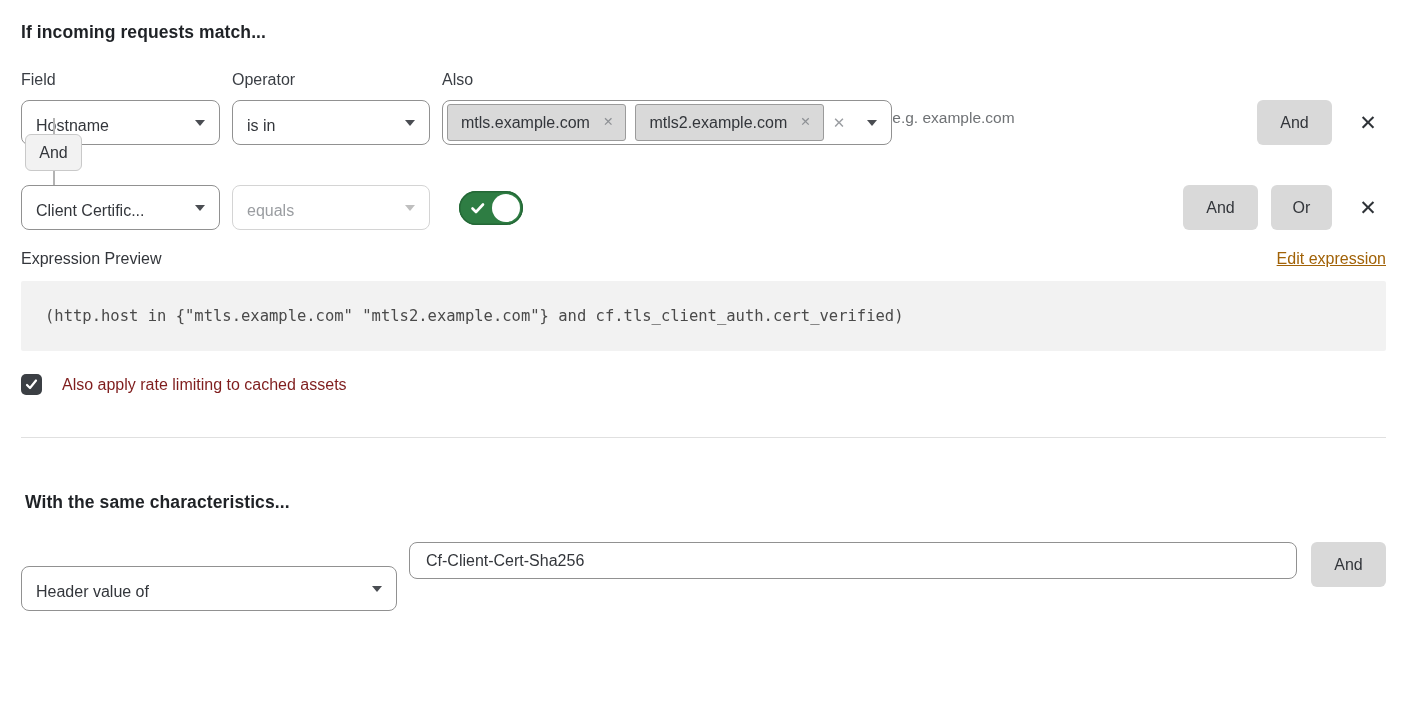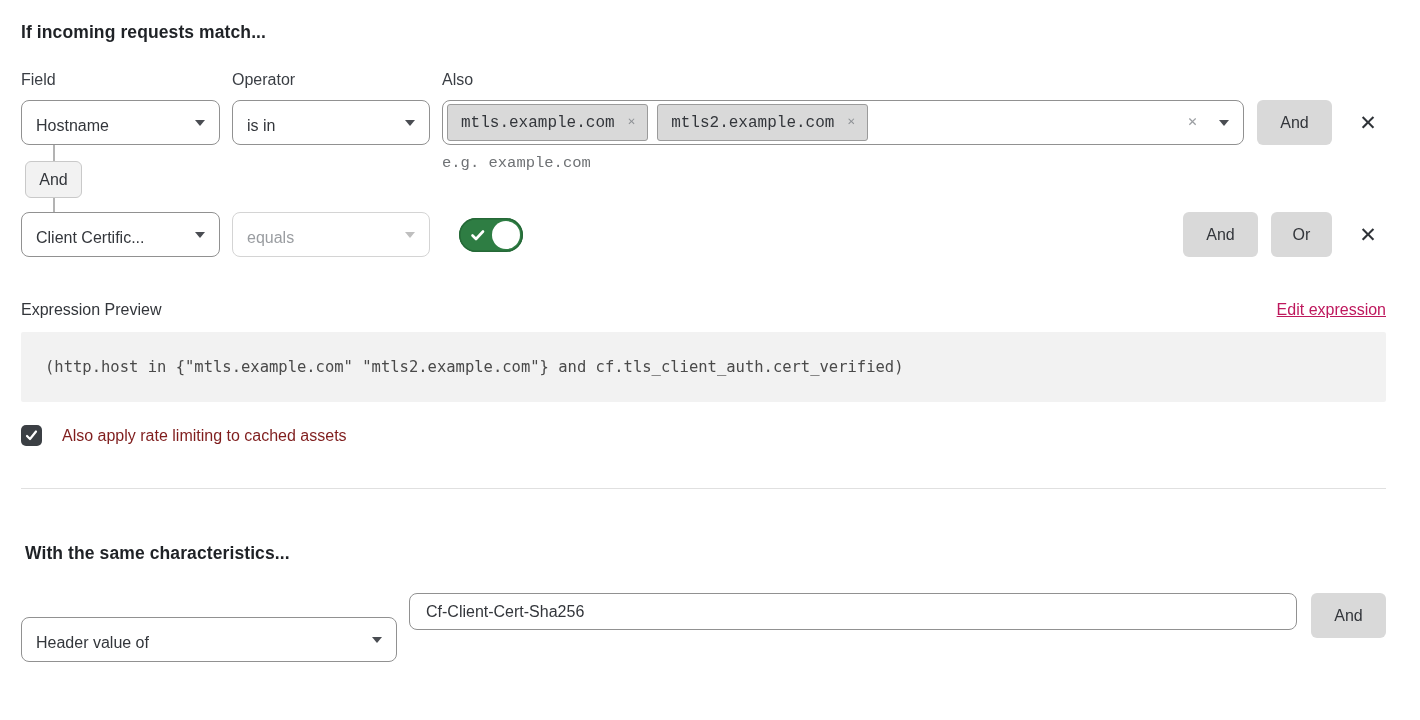--- a/index.html
+++ b/index.html
@@ -34,21 +34,21 @@
   .select .caret {
     position:absolute; right:14px; top:50%; margin-top:-3px;
     width:0; height:0; border-left:5.5px solid transparent; border-right:5.5px solid transparent;
     border-top:6.5px solid #4a4d52;
   }
   .select.disabled { border-color:#d4d4d4; color:#9a9da1; cursor:default; }
   .select.disabled .caret { border-top-color:#bfbfbf; }
   .w-field { width:199px; margin-right:12px; }
   .w-op { width:198px; margin-right:12px; }
 
-  .value-col { flex:1; display:flex; flex-direction:column;font-family:Liberation Mono, monospace; }
+  .value-col { flex:1; display:flex; flex-direction:row; }
   .multiselect {
     height:45px; border:1px solid #919191; border-radius:8px; background:#fff;
     display:flex; align-items:center; padding:0 14px 0 4px;
   }
   .tag {
     height:37px; background:#d9d9d9; border:1px solid #9b9b9b; border-radius:3px;
     display:flex; align-items:center; padding:0 12px 0 13px; margin-right:9px;
     color:#33363b; font-size:16px; white-space:nowrap;
   }
   .tag-x { margin-left:13px; color:#8d9094; font-size:12.5px; cursor:pointer; line-height:1; }
@@ -93,23 +93,23 @@
     position:relative; width:64px; height:34px; border-radius:17px; background:#2e7d43;
     margin-left:17px; align-self:center; cursor:pointer; flex:none;
     box-shadow: inset 0 0 0 1.5px #256837;
   }
   .toggle .knob {
     position:absolute; top:3px; right:3px; width:28px; height:28px; border-radius:50%; background:#fff;
   }
   .toggle svg { position:absolute; left:11px; top:9px; }
 
   
-  .expr-header { display:flex; justify-content:space-between; align-items:flex-end; margin-top:44px; }
+  .expr-header { display:flex; justify-content:space-between; align-items:flex-end; margin-top:20px; }
   .expr-label { color:#33363b; font-size:16px; }
-  .expr-link { color:#be185d; font-size:16px; text-decoration:underline; cursor:pointer; }
+  .expr-link { color:#a16207; font-size:16px; text-decoration:underline; cursor:pointer; }
   .code-block {
     margin-top:13px; height:70px; background:#f2f2f2; border-radius:2px;
     display:flex; align-items:center; padding:0 24px;
     font-family:"DejaVu Sans Mono", monospace; font-size:15.5px; color:#4a4a4a;
     white-space:nowrap; overflow:hidden;
   }
 
   
   .title-cache { margin:42px 0 0 0; }
   .checkbox-row { display:flex; align-items:center; margin-top:23px; cursor:pointer; }

